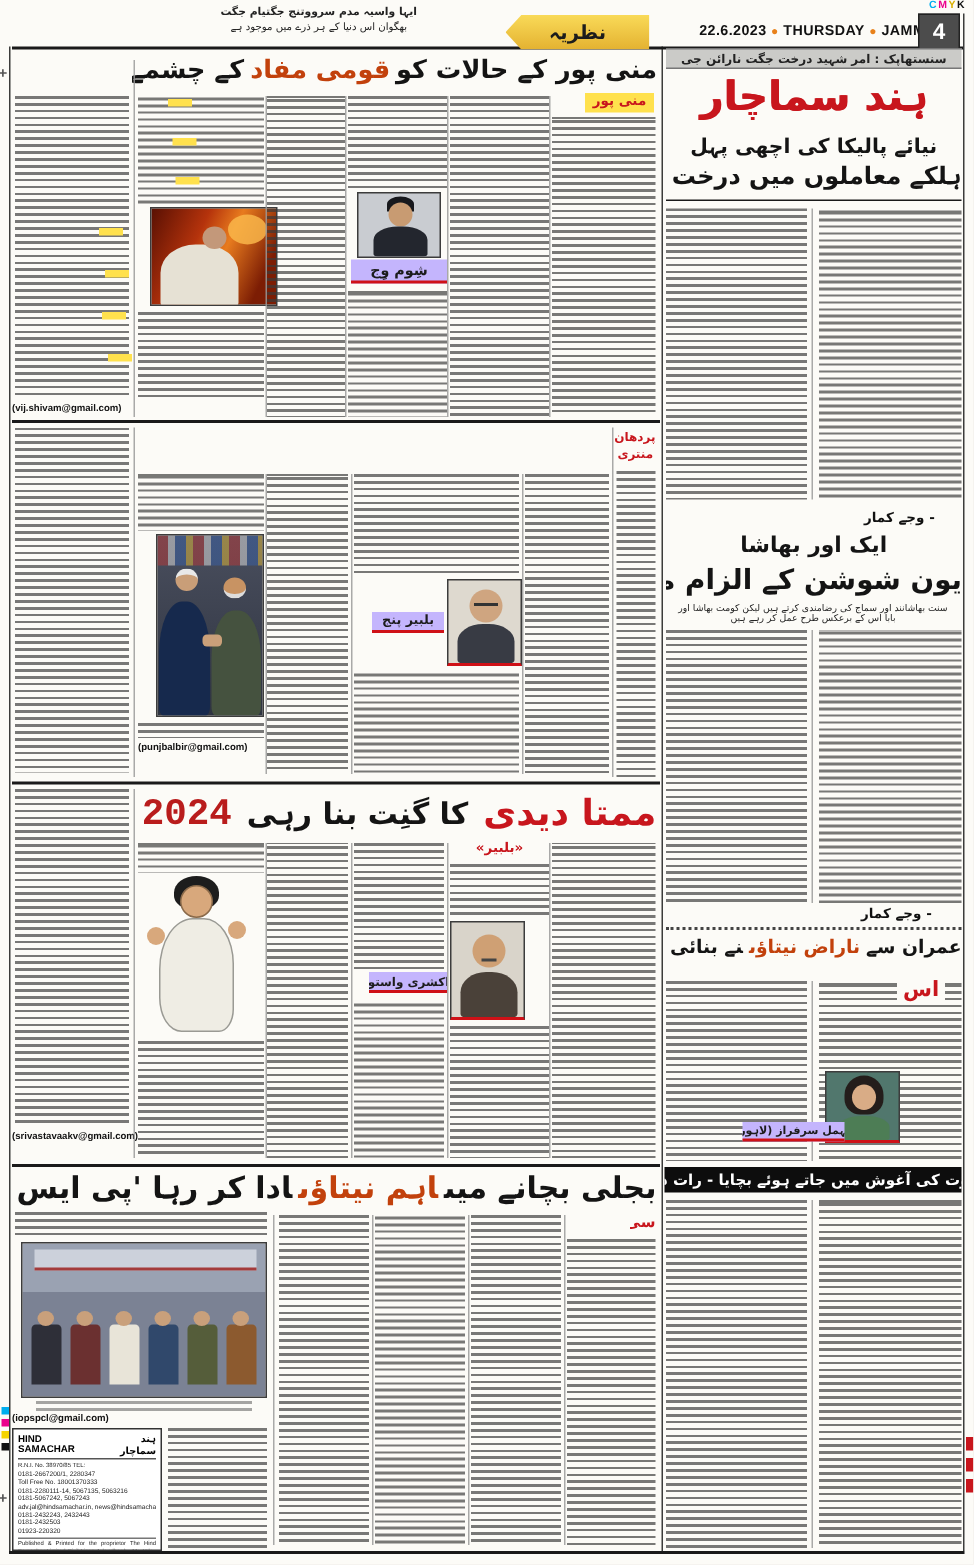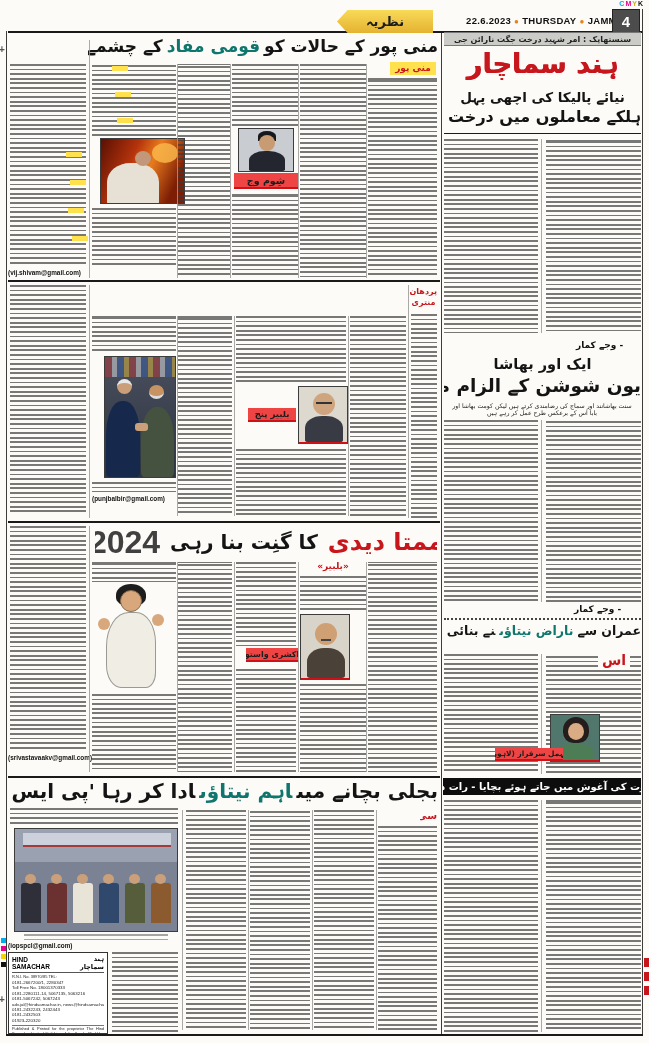--- a/index.html
+++ b/index.html
@@ -11,25 +11,25 @@
 
   
   .tx{position:absolute;background-image:repeating-linear-gradient(180deg,#3a3a3a 0px,#3a3a3a 1.8px,transparent 1.8px,transparent 4.6px);opacity:.68}
   .tx.lite{opacity:.45}
   .vln{position:absolute;width:1px;background:#9a9a9a;opacity:.85}
   .hln{position:absolute;background:#1a1a1a;height:1.5px}
   .hln.thick{height:2.2px}
   .dotted{position:absolute;border-top:2px dotted #444;height:0}
 
   .hd{position:absolute;direction:rtl;font-family:"DejaVu Sans",sans-serif;font-weight:bold;color:#141414;text-align:center;white-space:nowrap;overflow:hidden}
-  .rd{color:#0f766e;margin:16px 4px}
+  .rd{color:#c2410c;margin:16px 4px}
   .lead{position:absolute;direction:rtl;font-family:"DejaVu Sans",sans-serif;font-weight:bold;color:#c8161d;white-space:nowrap;overflow:hidden}
   .byline{position:absolute;direction:rtl;font-family:"DejaVu Sans",sans-serif;font-weight:bold;font-size:9px;color:#111;white-space:nowrap}
   .email{position:absolute;font-family:"Liberation Sans",sans-serif;font-weight:600;font-size:6.4px;color:#111;white-space:nowrap}
-  .tag{position:absolute;background:#ef4444;border-bottom:2px solid #cf1117;font-weight:bold;color:#1c1c1c;display:flex;align-items:center;justify-content:center;font-family:"DejaVu Sans",sans-serif;direction:rtl;white-space:nowrap;overflow:hidden}
+  .tag{position:absolute;background:#c4b5fd;border-bottom:2px solid #cf1117;font-weight:bold;color:#1c1c1c;display:flex;align-items:center;justify-content:center;font-family:"DejaVu Sans",sans-serif;direction:rtl;white-space:nowrap;overflow:hidden}
   .hl{position:absolute;width:16px;height:4.5px;background:#ffe14d}
 
   .photo{position:absolute;overflow:hidden;border:1px solid #3c3c3c;background:#d8d6d0}
   .photo.noborder{border:none}
   .photo.redline{border-bottom:2px solid #cf1117}
   .phead{position:absolute;border-radius:50%;background:#c99e78}
   .ptorso{position:absolute;border-radius:45% 45% 8% 8%}
 
   
   .evt-person{position:absolute;bottom:8px;width:20px;height:40px;border-radius:3px 3px 0 0}
@@ -75,20 +75,24 @@
   <div class="plusmark" style="left:-1px;top:44px">+</div>
   <div class="plusmark" style="left:-1px;top:994px">+</div>
   <div class="regdot" style="left:1px;top:938px;background:#00aeef"></div>
   <div class="regdot" style="left:1px;top:946px;background:#ec008c"></div>
   <div class="regdot" style="left:1px;top:954px;background:#f5d400"></div>
   <div class="regdot" style="left:1px;top:962px;background:#111"></div>
   <div class="regdot" style="left:644px;top:958px;height:9px;background:#c8161d"></div>
   <div class="regdot" style="left:644px;top:972px;height:9px;background:#c8161d"></div>
   <div class="regdot" style="left:644px;top:986px;height:9px;background:#c8161d"></div>
 
+  <div class="quote" style="left:95px;top:2px;width:235px">
+    <div>ایہا واسیہ مدم سرووتنج جگتیام جگت</div>
+    <div style="font-weight:normal;font-size:6.8px">بھگوان اس دنیا کے ہر ذرے میں موجود ہے</div>
+  </div>
   <div class="ribbon" style="left:337px;top:10px;width:96px;height:23px">
     <span>نظریہ</span>
   </div>
   <div class="dateline" style="left:456px;top:15px;width:168px">
     <span>22.6.2023</span><span class="dot">●</span><span>THURSDAY</span><span class="dot">●</span><span>JAMMU</span>
   </div>
   <div class="pagebox" style="left:612px;top:9px;width:28px;height:24px">
     <span>4</span>
   </div>
   <div class="cmyk" style="left:600px;top:0;width:44px">
@@ -235,21 +239,21 @@
   <div class="tx" style="left:350px;top:316px;width:56px;height:200px"></div>
 
   <div class="vln" style="left:89px;top:285px;height:233px"></div>
   <div class="vln" style="left:177px;top:316px;height:200px"></div>
   <div class="vln" style="left:234px;top:316px;height:200px"></div>
   <div class="vln" style="left:348px;top:316px;height:200px"></div>
 
   <div class="hln thick" style="left:8px;top:521px;width:432px"></div>
 
   <div class="mhead3" style="left:95px;top:525px;width:342px;height:34px">
-    <span style="font-size:32px;color:#404040;font-family:Liberation Sans, sans-serif">2024</span>
+    <span style="font-size:25px;color:#b91c1c;font-family:Liberation Mono, monospace">2024</span>
     <span class="ur" style="font-size:20px;color:#141414">کا گنِت بنا رہی</span>
     <span class="ur" style="font-size:24px;color:#c8161d">ممتا دیدی</span>
   </div>
 
   <div class="tx" style="left:10px;top:526px;width:76px;height:224px"></div>
   <div class="email" style="left:8px;top:754px">(srivastavaakv@gmail.com)</div>
 
   <div class="tx" style="left:92px;top:562px;width:84px;height:20px;background-position-y:1px"></div>
   <div class="photo noborder" style="left:90px;top:584px;width:82px;height:106px;background:#fcfbf7">
     <div style="position:absolute;left:26px;top:0;width:30px;height:22px;border-radius:50% 50% 40% 40%;background:#1d1d1d"></div>

